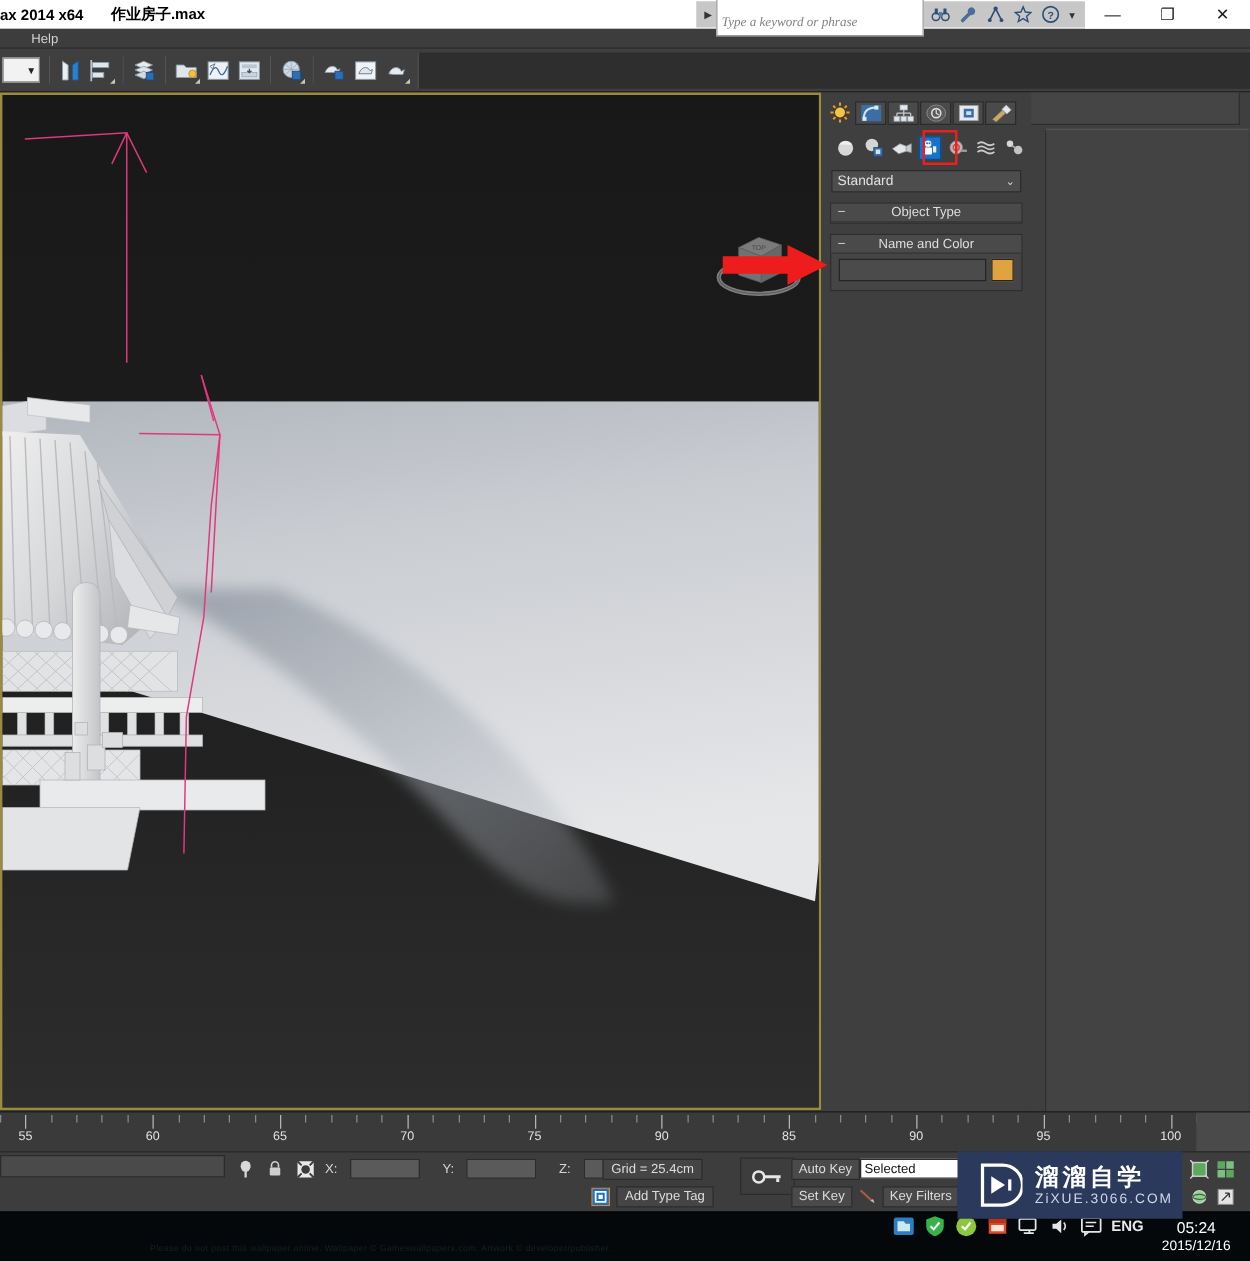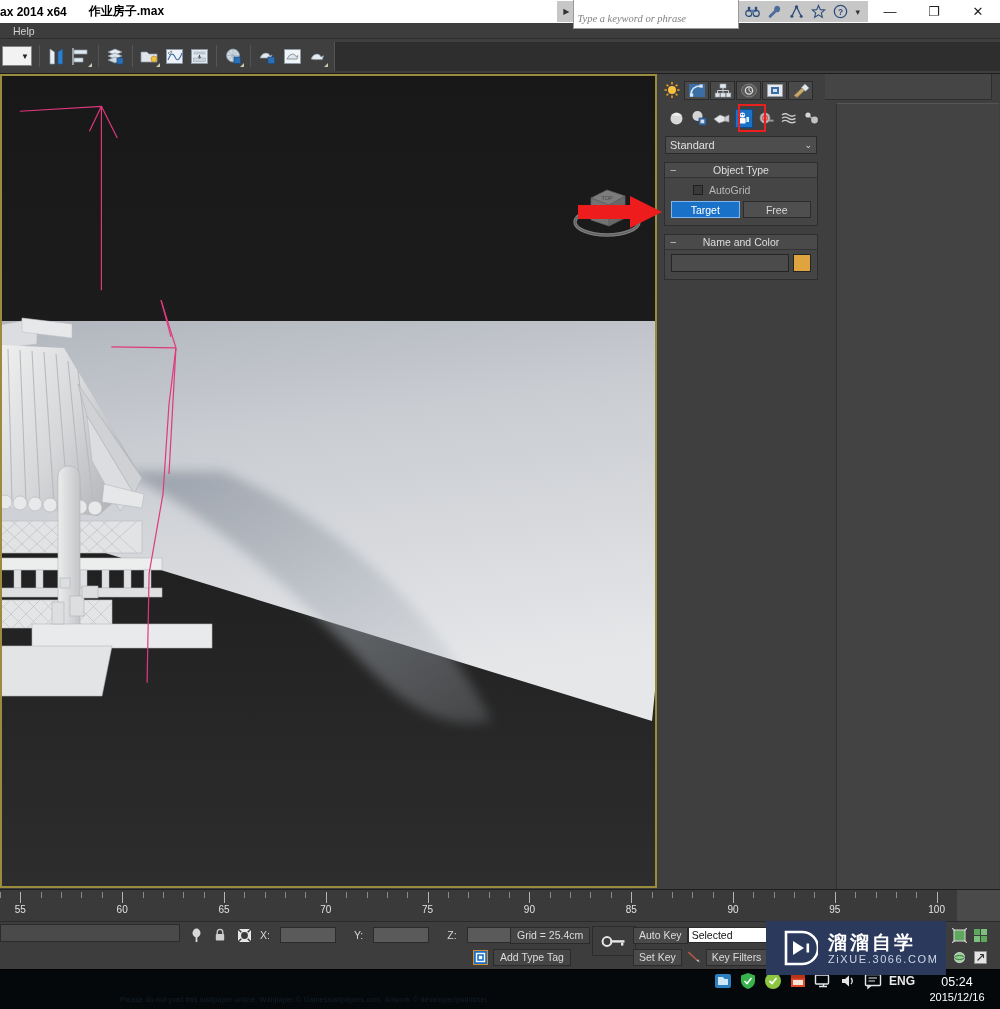--- a/index.html
+++ b/index.html
@@ -51,21 +51,21 @@
   }
   
   .menubar {
     height: 16px; width: 1000px;
     background: #3d3d3d;
     display: flex; align-items: center;
     border-bottom: 1px solid #2c2c2c;
   }
   .menu-item {
     font-size: 10.5px; color: #d2d2d2;
-    padding: 0 13px; line-height: 16px;
+    padding: 0 25px; line-height: 16px;
   }
   
   .toolbar {
     height: 35px; width: 1000px;
     background: #3f3f3f;
     display: flex; align-items: center;
     border-bottom: 1px solid #1d1d1d;
     padding-left: 2px;
   }
   .tb-combo {
@@ -731,30 +731,20 @@
 
     <div class="cp-dropdown">
       <span>Standard</span>
       <span class="chev">⌄</span>
     </div>
 
     <div class="rollout">
       <div class="rollout-head">
         <span class="minus">−</span>
         <span>Object Type</span>
-      </div>
-      <div class="rollout-body">
-        <div class="chk-row">
-          <span class="chkbox"></span>
-          <span class="chk-label">AutoGrid</span>
-        </div>
-        <div class="btn-row">
-          <div class="otbtn sel">Target</div>
-          <div class="otbtn">Free</div>
-        </div>
       </div>
     </div>
 
     <div class="rollout">
       <div class="rollout-head">
         <span class="minus">−</span>
         <span>Name and Color</span>
       </div>
       <div class="rollout-body">
         <div class="nc-row">
@@ -861,21 +851,21 @@
     </span>
 
     <span class="coord-label">X:</span>
     <span class="coord-field"></span>
     <span class="coord-label" style="margin-left:10px;">Y:</span>
     <span class="coord-field"></span>
     <span class="coord-label" style="margin-left:10px;">Z:</span>
     <span class="coord-field"></span>
   </div>
 
-  <div class="sb-row" style="left:510px; top:2px;">
+  <div class="sb-row" style="left:482px; top:2px;">
     <div class="grid-box">Grid = 25.4cm</div>
   </div>
 
   <div class="sb-row" style="left:472px; top:24px; gap:5px;">
     <span class="sb-ico">
       <svg width="15" height="15" viewBox="0 0 15 15">
         <rect x="0.5" y="0.5" width="14" height="14" fill="#1a72c8" stroke="#d98b2a" stroke-width="1"></rect>
         <rect x="3.5" y="3.5" width="8" height="8" fill="none" stroke="#ffffff" stroke-width="1.4"></rect>
         <rect x="5.8" y="5.8" width="3.4" height="3.4" fill="#ffffff"></rect>
       </svg>

